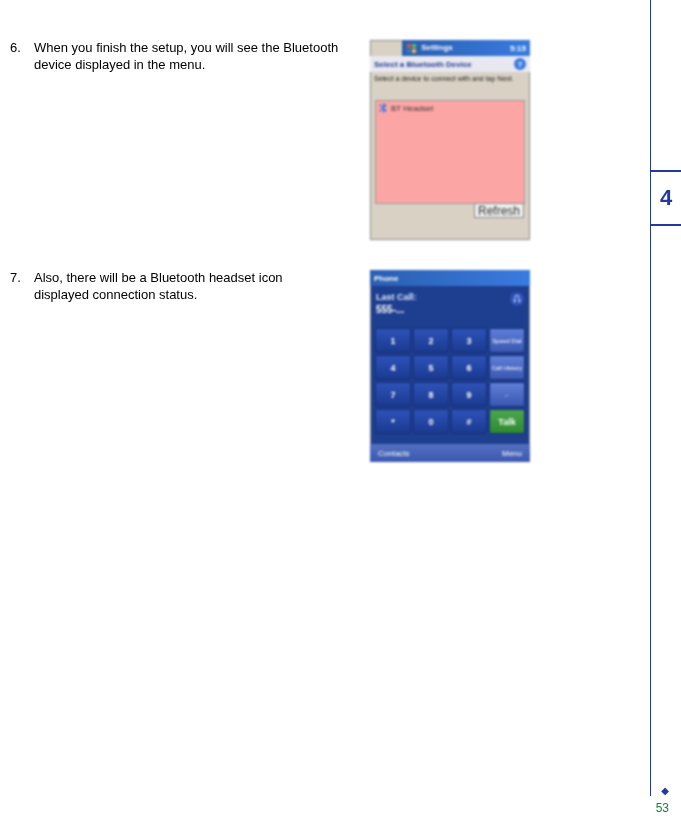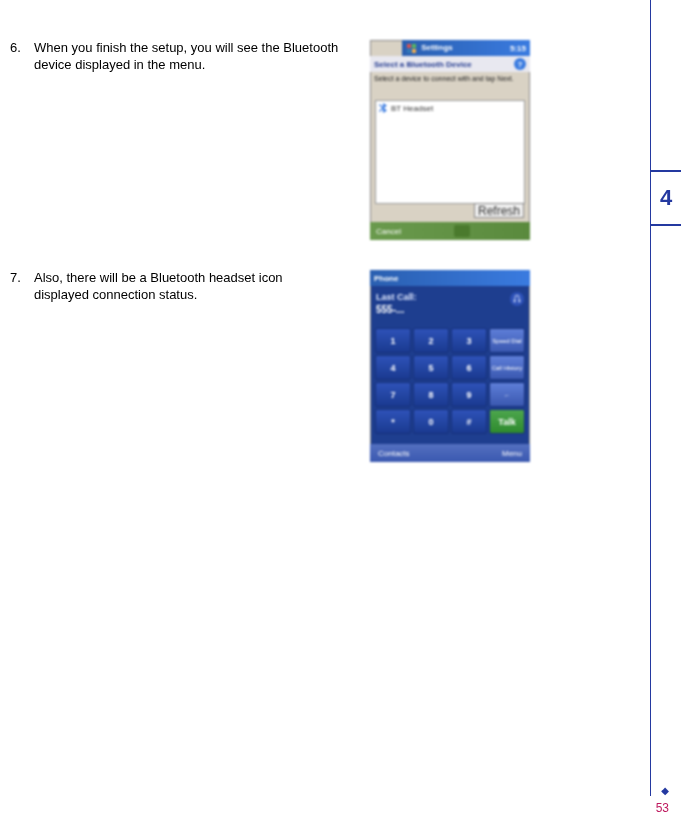--- a/index.html
+++ b/index.html
@@ -96,21 +96,21 @@
     .ss1 .instruction {
       padding: 3px 4px;
       font-size: 7px;
       color: #222;
       line-height: 1.1;
     }
     .ss1 .devlist {
       position: absolute;
       left: 5px; right: 5px; top: 60px;
       height: 104px;
-      background: #ffffff;
+      background: #fca5a5;
       border: 1px solid #999;
     }
     .ss1 .devlist .row {
       display: flex;
       align-items: center;
       padding: 2px 3px;
       font-size: 8px;
       color: #333;
     }
     .ss1 .devlist .row .bt-icon {
@@ -250,21 +250,21 @@
       bottom: 10px;
       text-align: right;
     }
     .page-footer .diamond {
       color: #2439a0;
       font-size: 10px;
       display: block;
       margin-bottom: 2px;
     }
     .page-footer .pnum {
-      color: #be185d;
+      color: #15803d;
       font-size: 12px;
     }
   </style>
 </head>
 <body>
 
 <div class="page-content">
 
   <div class="step-row">
     <div class="step-text">
@@ -290,25 +290,20 @@
         <span class="help">?</span>
       </div>
       <div class="instruction">Select a device to connect with and tap Next.</div>
       <div class="devlist">
         <div class="row">
           <span class="bt-icon"></span>
           <span>BT Headset</span>
         </div>
       </div>
       <div class="refresh-btn">Refresh</div>
-      <div class="softkeys">
-        <span>Cancel</span>
-        <span class="kbd"></span>
-        <span> </span>
-      </div>
     </div>
   </div>
 
   <div class="step-row">
     <div class="step-text">
       <div class="step-number">7.</div>
       <div class="step-body">Also, there will be a Bluetooth headset icon displayed connection status.</div>
     </div>
 
     <div class="screenshot ss2">

